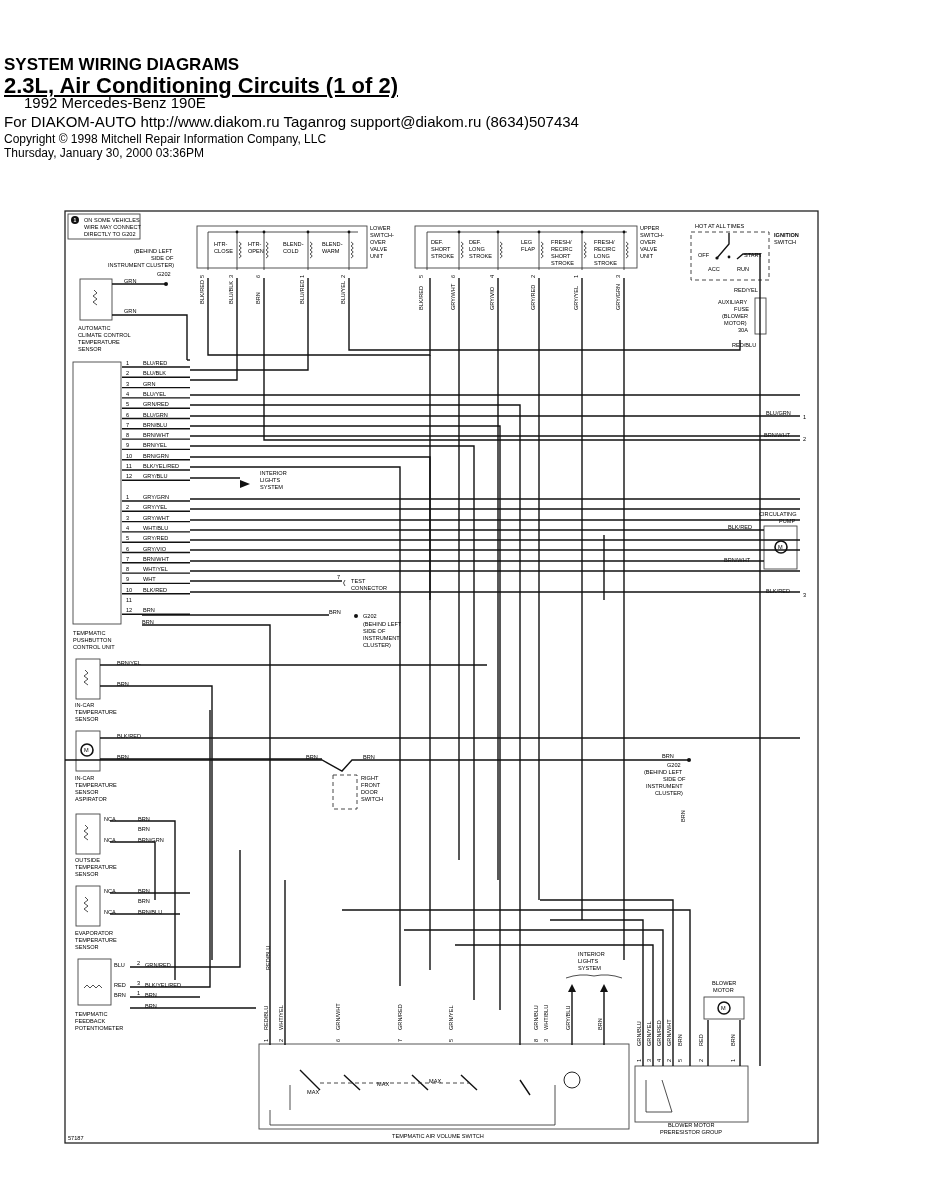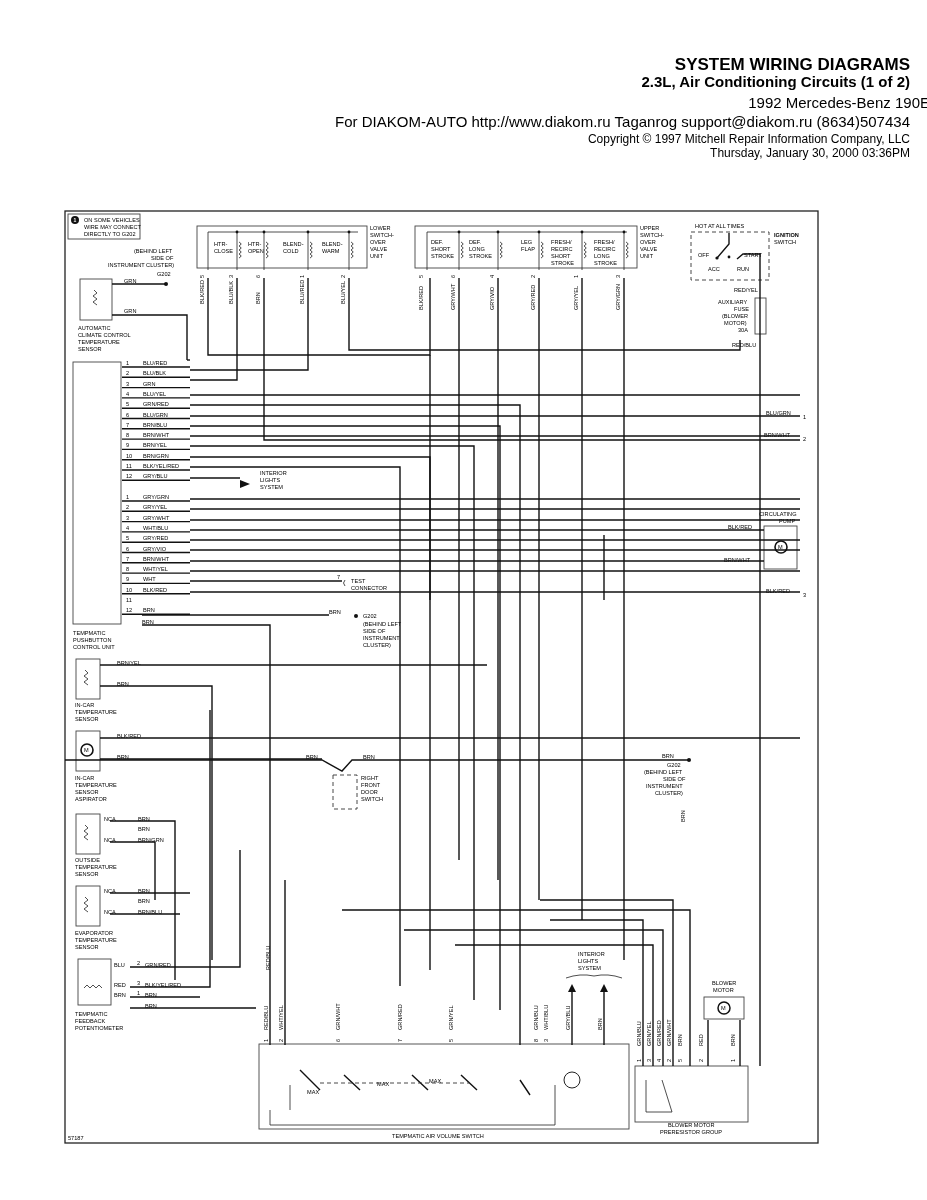--- a/index.html
+++ b/index.html
@@ -1,39 +1,39 @@
 <!DOCTYPE html>
 <html><head>
 <meta charset="utf-8">
 <style>
   html,body{margin:0;padding:0;background:#fff;}
   body{width:927px;height:1200px;position:relative;font-family:"Liberation Sans",sans-serif;color:#000;overflow:hidden;}
-  .hdr{position:absolute;left:12px;width:898px;text-align:right;line-height:1.12;}
+  .hdr{position:absolute;left:4px;width:898px;text-align:left;line-height:1.12;}
   .h1{top:55px;font-weight:bold;font-size:17px;}
-  .h2{top:74px;font-weight:bold;font-size:15px;}
+  .h2{top:74px;font-weight:bold;font-size:22px;text-decoration:underline;}
   .h3{top:95px;font-size:15px;margin-left:20px;}
   .h4{top:114px;font-size:15px;}
   .h5{top:133px;font-size:12px;}
   .h6{top:147px;font-size:12px;}
   svg{position:absolute;left:0;top:0;}
   svg text{font-family:"Liberation Sans",sans-serif;font-size:5.6px;fill:#000;}
   .w{stroke:#111;stroke-width:1.4;fill:none;}
   .bx{stroke:#444;stroke-width:0.9;fill:none;}
   .dash{stroke:#333;stroke-width:0.9;fill:none;stroke-dasharray:4 3;}
   .thin{stroke:#222;stroke-width:0.8;fill:none;}
   .dot{fill:#111;}
 </style>
 </head>
 <body>
 
 <div class="hdr h1">SYSTEM WIRING DIAGRAMS</div>
 <div class="hdr h2">2.3L, Air Conditioning Circuits (1 of 2)</div>
 <div class="hdr h3">1992 Mercedes-Benz 190E</div>
 <div class="hdr h4">For DIAKOM-AUTO http://www.diakom.ru Taganrog support@diakom.ru (8634)507434</div>
-<div class="hdr h5">Copyright © 1997 Mitchell Repair Information Company, LLC</div>
+<div class="hdr h5">Copyright © 1998 Mitchell Repair Information Company, LLC</div>
 <div class="hdr h6">Thursday, January 30, 2000  03:36PM</div>
 
 <svg id="diagram" width="927" height="1200" viewBox="0 0 927 1200">
 
   <rect x="65" y="211" width="753" height="932" fill="none" stroke="#222" stroke-width="1.3"></rect>
   <text x="68" y="1140">57187</text>
 
   <g>
     <rect x="68" y="214" width="72" height="25" class="bx"></rect>
     <circle cx="75" cy="220" r="4" fill="#111"></circle>

